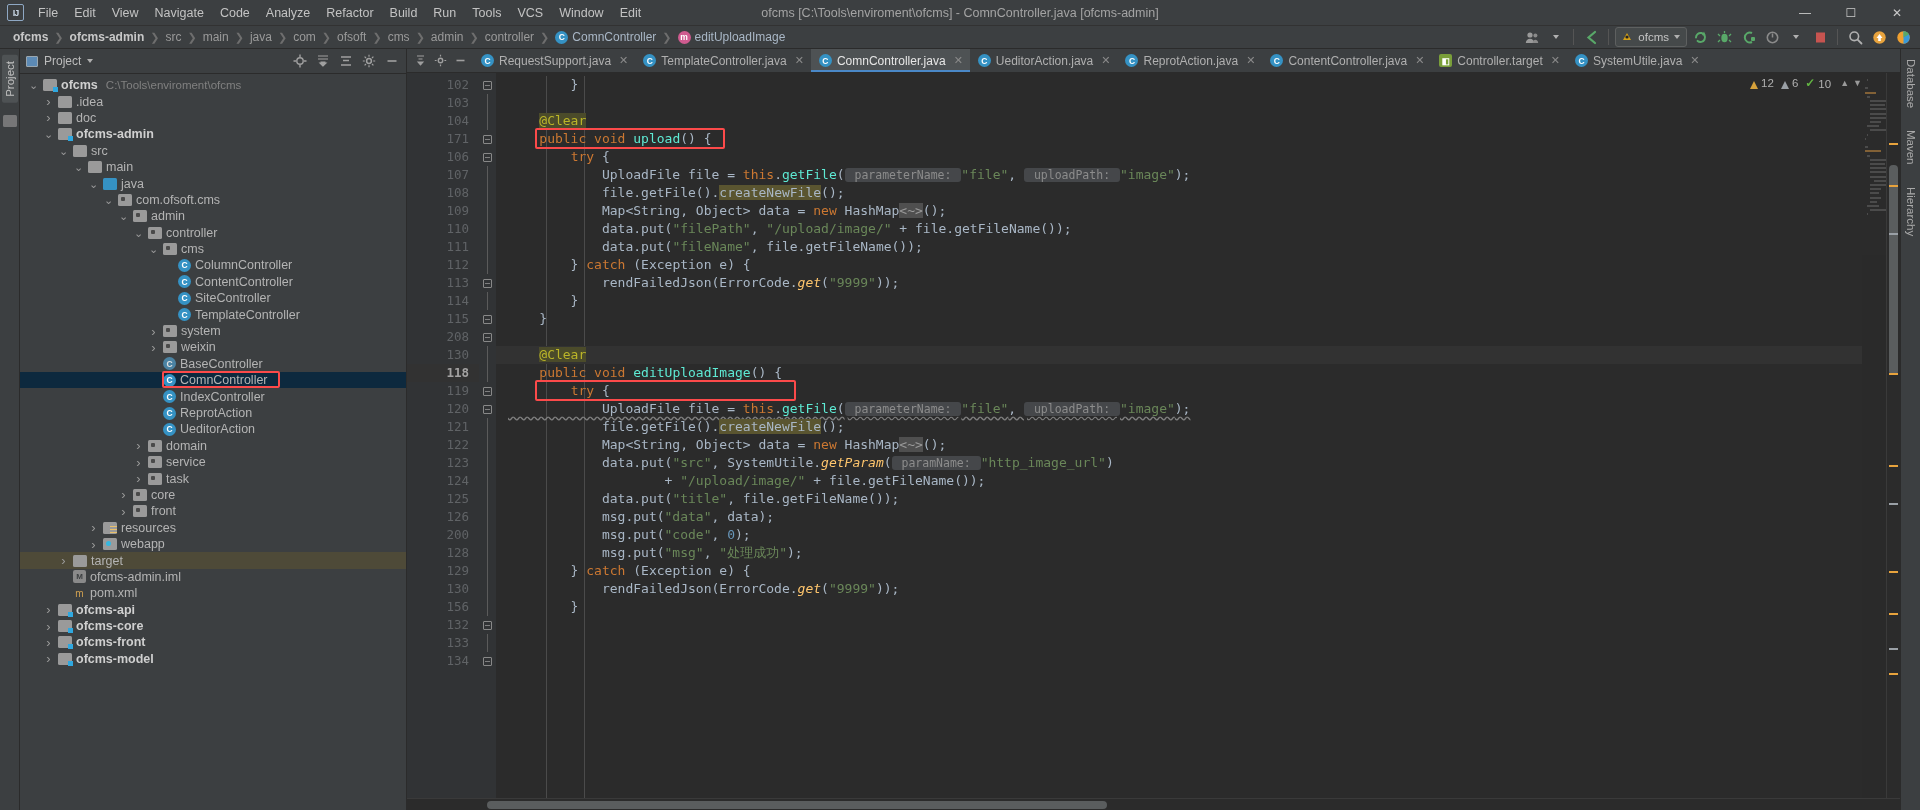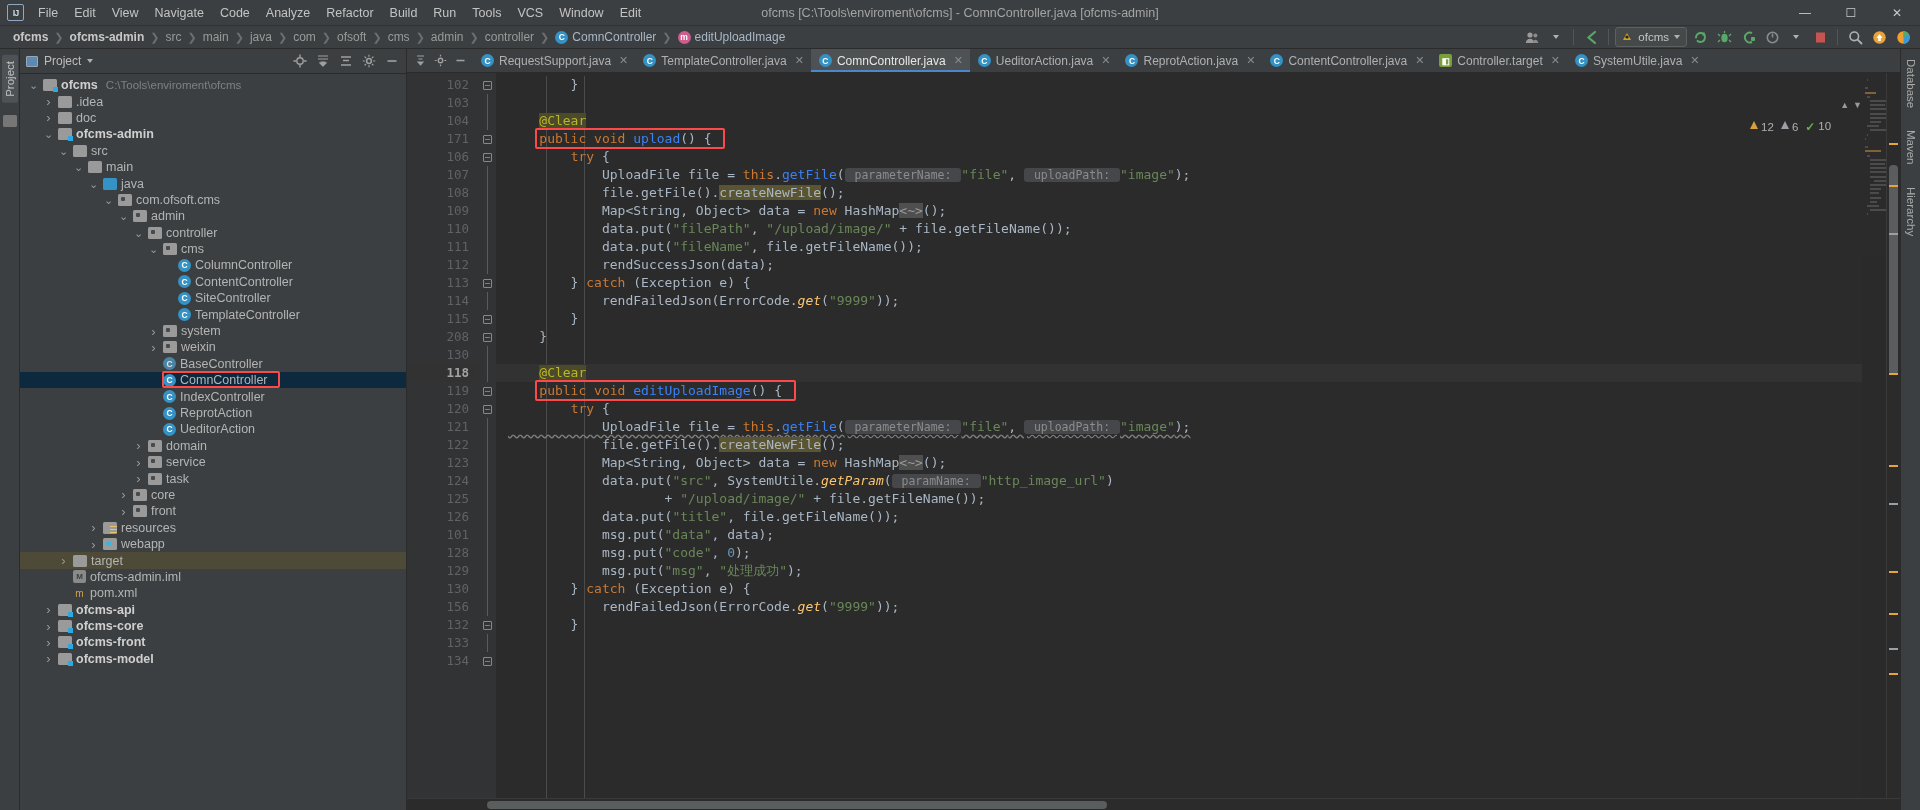--- a/index.html
+++ b/index.html
@@ -161,21 +161,21 @@
   .tabicon{ width:13px;height:13px;border-radius:50%;background:#3592c4;color:#fff;font-size:8.5px;
     font-weight:bold;display:flex;align-items:center;justify-content:center;flex:none; }
   .tabicon.cls2{ background:#7a9f3a; border-radius:2px; }
 
   .code-area{ flex:1; display:flex; position:relative; min-height:0; background:#2b2b2b; overflow:hidden; }
 
   .inspect-widget{
     position:absolute; right:38px; top:3px; display:flex; align-items:center; gap:7px;
     font-size:11.5px; color:#b0b0b0; z-index:6;
   }
-  .iw{ display:flex;align-items:flex-start;gap:3px;margin-top:44px; }
+  .iw{ display:flex;align-items:flex-end;gap:3px; }
   .tri{ width:0;height:0;border-left:4.5px solid transparent;border-right:4.5px solid transparent;
         border-bottom:8px solid #d6a13b; position:relative; }
   .tri.grey{ border-bottom-color:#9aa0a6; }
   .chk{ color:#62b543; font-size:12px; font-weight:bold; }
   .iw-arrows{ display:flex; gap:4px; color:#9a9a9a; font-size:9px; margin-left:2px; }
 
   .gutter{
     width:72px; flex:none; background:#313335; position:relative; padding-top:3px;
     font-family:"DejaVu Sans Mono", monospace; font-size:12.5px; color:#606366;
     text-align:right;
@@ -197,21 +197,21 @@
   .indentguide{
     position:absolute; top:3px; bottom:0; width:1px; background:#4b4b4b;
   }
 
   
   .k{ color:#cc7832; }
   .s{ color:#6a8759; }          
   .n{ color:#6897bb; }          
   .t{ color:#a9b7c6; }          
   .an{ color:#bbb529; }         
-  .m{ color:#3b82f6; }          
+  .m{ color:#5eead4; }          
   .mi{ color:#ffc66d; font-style:italic; }
   .hint{
     background:#45474a; color:#8c8c8c; border-radius:3px; padding:0 3px; font-size:11.5px;
   }
   .hl-annot{ background:#4b4b2a; }
   .hl-ident{ background:#5a5530; }
   .hl-diamond{ background:#4f4f4f; color:#9a9a9a; }
   .squig{
     text-decoration: underline wavy #808080;
     text-decoration-skip-ink:none;
@@ -713,21 +713,21 @@
             <div class="gl">130</div>
             <div class="gl cur">118</div>
             <div class="gl">119</div>
             <div class="gl">120</div>
             <div class="gl">121</div>
             <div class="gl">122</div>
             <div class="gl">123</div>
             <div class="gl">124</div>
             <div class="gl">125</div>
             <div class="gl">126</div>
-            <div class="gl">101</div>
+            <div class="gl">200</div>
             <div class="gl">128</div>
             <div class="gl">129</div>
             <div class="gl">130</div>
             <div class="gl">156</div>
             <div class="gl">132</div>
             <div class="gl">133</div>
             <div class="gl">134</div>
           </div>
         <div class="fold-col" id="foldcol">
             <div class="fmark">
@@ -837,21 +837,20 @@
             <div class="cl"></div>
             <div class="cl"><span class="t">    </span><span class="an hl-annot">@Clear</span></div>
             <div class="cl"><span class="t">    </span><span class="k">public</span><span class="t"> </span><span class="k">void</span><span class="t"> </span><span class="m">upload</span><span class="t">() {</span></div>
             <div class="redbox" style="left: 39px; top: 55px; width: 190.26px; height: 21px;"></div>
             <div class="cl"><span class="t">        </span><span class="k">try</span><span class="t"> {</span></div>
             <div class="cl"><span class="t">            UploadFile file = </span><span class="k">this</span><span class="t">.</span><span class="m">getFile</span><span class="t">(</span><span class="hint"> parameterName: </span><span class="s">"file"</span><span class="t">, </span><span class="hint"> uploadPath: </span><span class="s">"image"</span><span class="t">);</span></div>
             <div class="cl"><span class="t">            file.</span><span class="t">getFile</span><span class="t">().</span><span class="t hl-ident">createNewFile</span><span class="t">();</span></div>
             <div class="cl"><span class="t">            Map&lt;String, Object&gt; data = </span><span class="k">new</span><span class="t"> HashMap</span><span class="hl-diamond">&lt;~&gt;</span><span class="t">();</span></div>
             <div class="cl"><span class="t">            data.put(</span><span class="s">"filePath"</span><span class="t">, </span><span class="s">"/upload/image/"</span><span class="t"> + file.getFileName());</span></div>
             <div class="cl"><span class="t">            data.put(</span><span class="s">"fileName"</span><span class="t">, file.getFileName());</span></div>
-            <div class="cl"><span class="t">            rendSuccessJson(data);</span></div>
             <div class="cl"><span class="t">        } </span><span class="k">catch</span><span class="t"> (Exception e) {</span></div>
             <div class="cl"><span class="t">            rendFailedJson(ErrorCode.</span><span class="mi">get</span><span class="t">(</span><span class="s">"9999"</span><span class="t">));</span></div>
             <div class="cl"><span class="t">        }</span></div>
             <div class="cl"><span class="t">    }</span></div>
             <div class="cl"></div>
             <div class="cl cur"><span class="t">    </span><span class="an hl-annot">@Clear</span></div>
             <div class="cl"><span class="t">    </span><span class="k">public</span><span class="t"> </span><span class="k">void</span><span class="t"> </span><span class="m">editUploadImage</span><span class="t">() {</span></div>
             <div class="redbox" style="left: 39px; top: 307px; width: 260.73px; height: 21px;"></div>
             <div class="cl"><span class="t">        </span><span class="k">try</span><span class="t"> {</span></div>
             <div class="cl"><span class="t squig">            UploadFile file = </span><span class="k squig">this</span><span class="t squig">.</span><span class="m squig">getFile</span><span class="t squig">(</span><span class="hint squig"> parameterName: </span><span class="s squig">"file"</span><span class="t squig">, </span><span class="hint squig"> uploadPath: </span><span class="s squig">"image"</span><span class="t squig">);</span></div>

